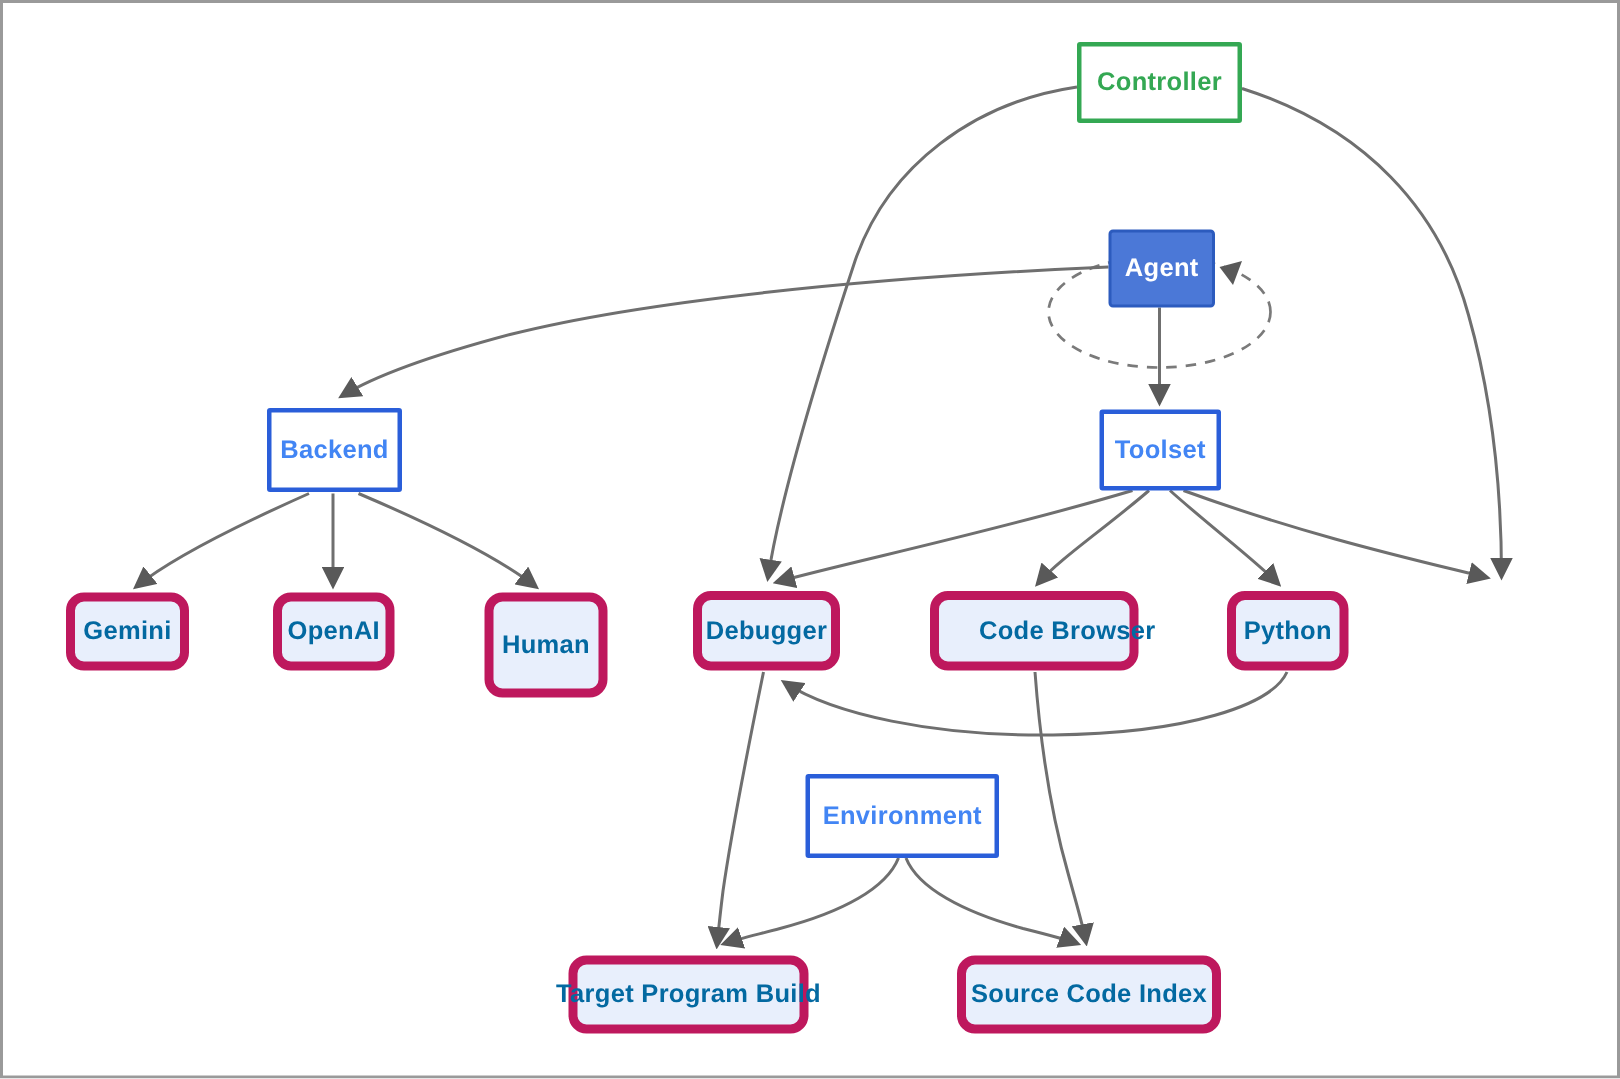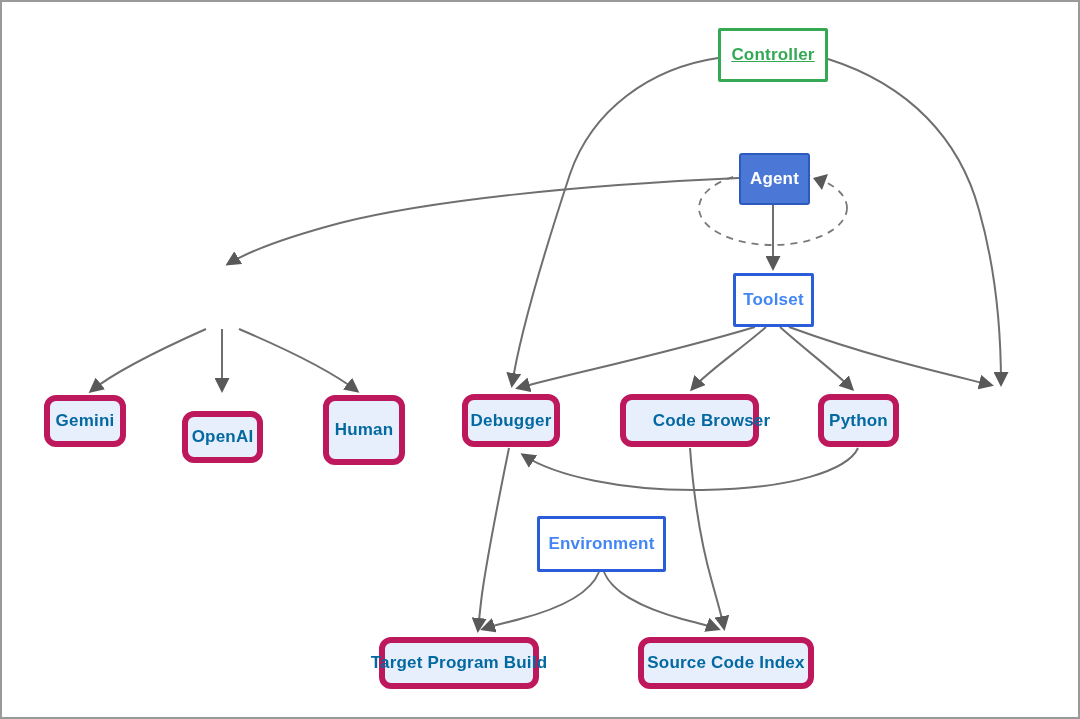--- a/index.html
+++ b/index.html
@@ -57,32 +57,33 @@
     <path class="edge" marker-end="url(#arr)" d="M787,325 C872,356 945,372 989,383"></path>
 
     <path class="edge" marker-end="url(#arr)" d="M856,446 C846,468 790,487 700,488 C620,489 553,474 521,453"></path>
 
     <path class="edge" marker-end="url(#arr)" d="M507,446 C496,500 486,550 480,592 C478,608 477,618 476,628"></path>
     <path class="edge" marker-end="url(#arr)" d="M597,570 C589,590 560,606 518,617 C503,621 490,624 481,627"></path>
     <path class="edge" marker-end="url(#arr)" d="M602,570 C610,590 640,606 680,617 C696,621 708,624 716,627"></path>
     <path class="edge" marker-end="url(#arr)" d="M688,446 C692,500 700,545 710,580 C716,602 720,615 722,626"></path>
   </svg>
 
-  <div class="node rect-green" style="left:716px; top:26px; width:110px; height:54px;text-decoration:underline;">Controller</div>
+  <div class="node rect-green" style="left:716px; top:26px; width:110px; height:54px;">Controller</div>
 
   <div class="node agent-node" style="left:737px; top:151px; width:71px; height:52px;">Agent</div>
 
+  <div class="node rect-blue" style="left:176px; top:270px; width:90px; height:56px;">Backend</div>
 
   <div class="node rect-blue" style="left:731px; top:271px; width:81px; height:54px;">Toolset</div>
 
   <div class="node rect-blue" style="left:535px; top:514px; width:129px; height:56px;text-align:center;">Environment</div>
 
   <div class="node rounded" style="left:42px; top:393px; width:82px; height:52px;">Gemini</div>
 
-  <div class="node rounded" style="left:180px; top:409px; width:81px; height:52px;">OpenAI</div>
+  <div class="node rounded" style="left:180px; top:393px; width:81px; height:52px;">OpenAI</div>
 
   <div class="node rounded" style="left:321px; top:393px; width:82px; height:70px;">Human</div>
 
   <div class="node rounded" style="left:460px; top:392px; width:98px; height:53px;">Debugger</div>
 
   <div class="node rounded" style="left:618px; top:392px; width:139px; height:53px;padding-left:44px;">Code Browser</div>
 
   <div class="node rounded" style="left:816px; top:392px; width:81px; height:53px;">Python</div>
 
 

